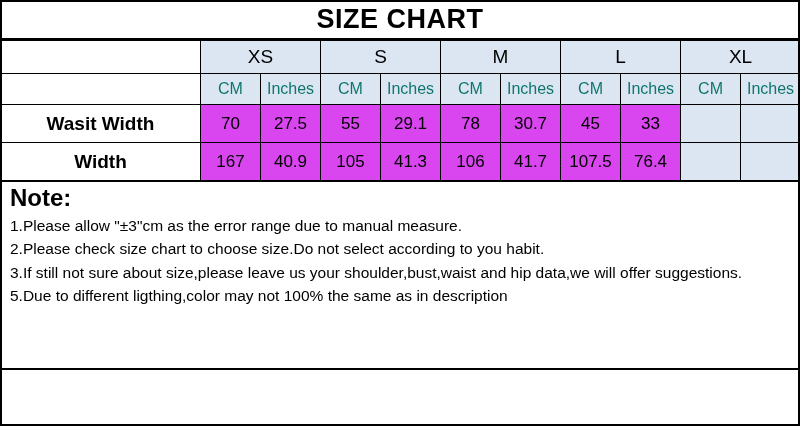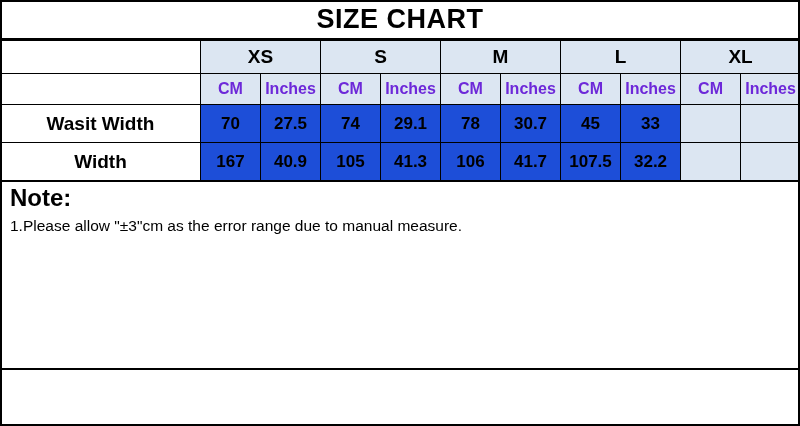--- a/index.html
+++ b/index.html
@@ -37,50 +37,50 @@
   table.chart {
     width: 800px;
     border-collapse: collapse;
     table-layout: fixed;
   }
   table.chart td, table.chart th {
     border: 1px solid #000;
     text-align: center;
     vertical-align: middle;
     padding: 0;
-    font-weight: bold;
+    font-weight: normal;
   }
   .col-label { width: 200px; }
   .col-unit  { width: 60px; }
 
   .size-head {
     height: 32px;
     background: #dce6f2;
     font-size: 19px;
     font-weight: bold;
     font-family: "Liberation Sans", sans-serif;
   }
   .blank-head {
     background: #ffffff;
   }
   .unit-row td {
     height: 30px;
     font-size: 16px;
     font-weight: bold;
-    color: #6d28d9;
+    color: #0f766e;
     background: #dce6f2;
     font-family: "Liberation Sans", sans-serif;
   }
   .unit-row td.rowlabel-blank {
     background: #ffffff;
   }
   .data-row td {
     height: 37px;
     font-size: 17px;
-    background: #1d4ed8;
+    background: #d946ef;
     font-family: "Liberation Sans", sans-serif;
   }
   .data-row td.rowlabel {
     background: #ffffff;
     font-weight: bold;
     font-size: 19px;
     margin-left: 28px;
   }
   .data-row td.empty {
     background: #dce6f2;
@@ -158,46 +158,49 @@
         <td>CM</td>
         <td>Inches</td>
         <td>CM</td>
         <td>Inches</td>
       </tr>
 
       <tr class="data-row">
         <td class="rowlabel">Wasit Width</td>
         <td>70</td>
         <td>27.5</td>
-        <td>74</td>
+        <td>55</td>
         <td>29.1</td>
         <td>78</td>
         <td>30.7</td>
         <td>45</td>
         <td>33</td>
         <td class="empty"></td>
         <td class="empty"></td>
       </tr>
 
 
       <tr class="data-row">
         <td class="rowlabel">Width</td>
         <td>167</td>
         <td>40.9</td>
         <td>105</td>
         <td>41.3</td>
         <td>106</td>
         <td>41.7</td>
         <td>107.5</td>
-        <td>32.2</td>
+        <td>76.4</td>
         <td class="empty"></td>
         <td class="empty"></td>
       </tr>
     </tbody>
   </table>
 
   <div class="note-box">
     <div class="note-title">Note:</div>
     <div class="note-line">1.Please allow "±3"cm as the error range due to manual measure.</div>
+    <div class="note-line">2.Please check size chart to choose size.Do not select according to you habit.</div>
+    <div class="note-line">3.If still not sure about size,please leave us your shoulder,bust,waist and hip data,we will offer suggestions.</div>
+    <div class="note-line">5.Due to different ligthing,color may not 100% the same as in description</div>
   </div>
 
   <div class="frame-outer"></div>
 </div>
 
 </body></html>

